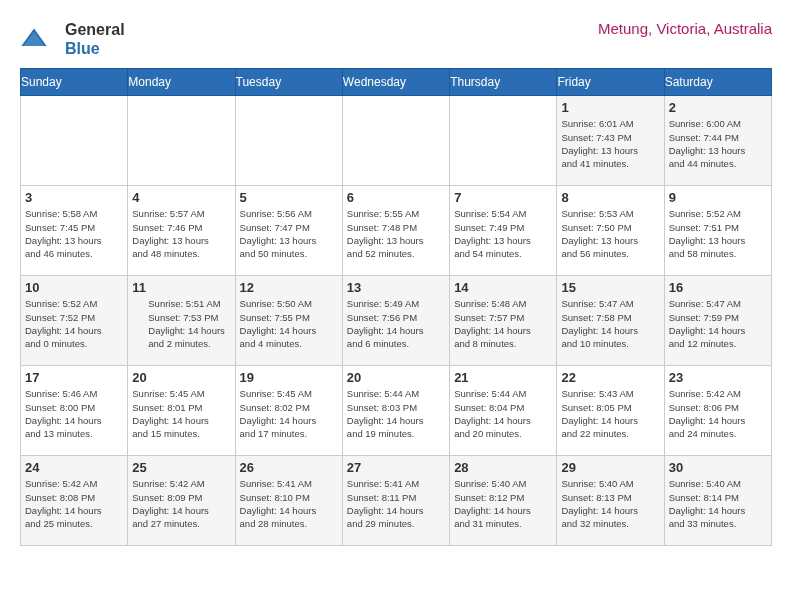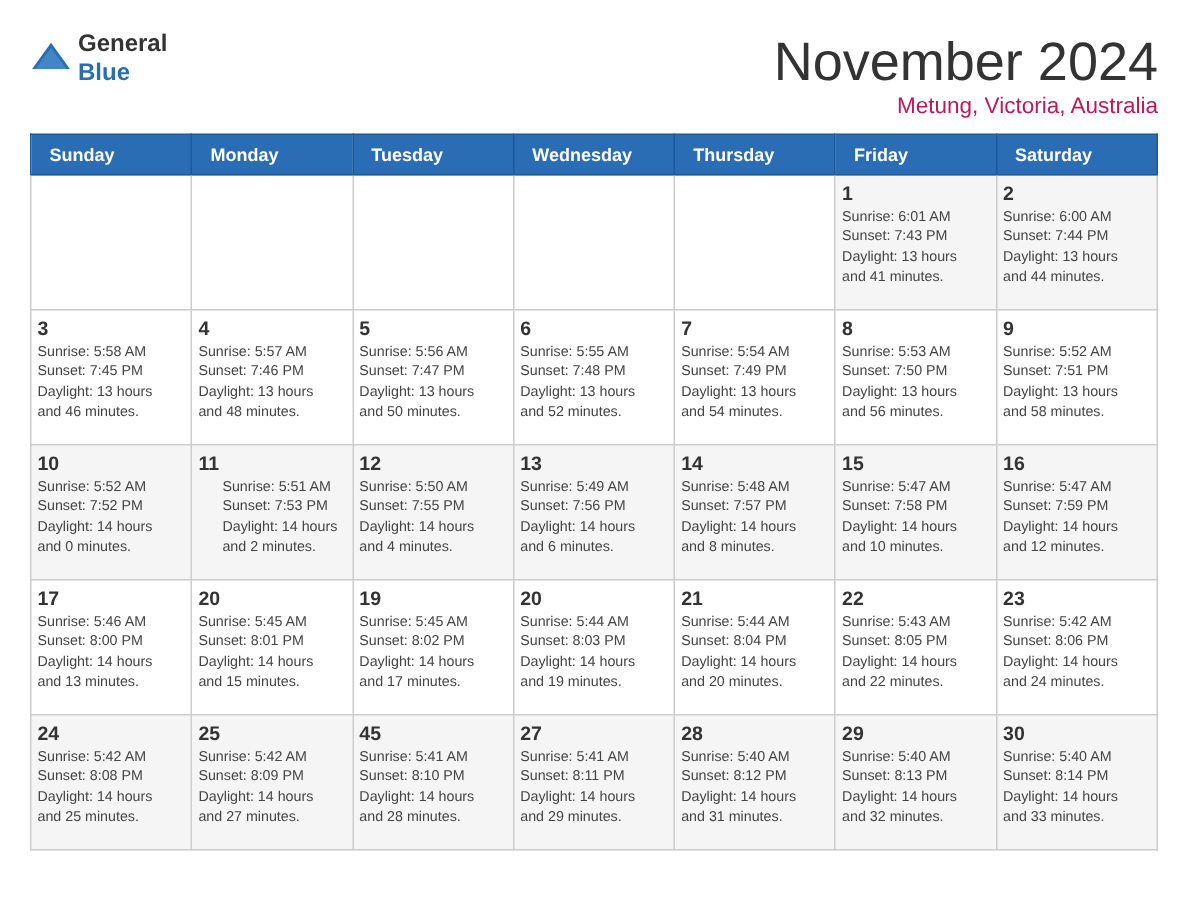--- a/index.html
+++ b/index.html
@@ -12,21 +12,21 @@
     }
     .header {
       display: flex;
       align-items: flex-start;
       justify-content: space-between;
       margin-bottom: 10px;
     }
     .logo {
       display: flex;
       align-items: center;
-      gap: 4px;
+      gap: 17px;
     }
     .logo-text {
       display: flex;
       flex-direction: column;
       line-height: 1.2;
     }
     .logo-general {
       font-size: 16px;
       font-weight: bold;
       color: #333;
@@ -54,22 +54,22 @@
     }
     table {
       width: 100%;
       border-collapse: collapse;
       table-layout: fixed;
     }
     thead tr th {
       background: #2a6db5;
       color: #fff;
       font-size: 12px;
-      font-weight: bold;
-      padding: 6px 12px;
+      font-weight: normal;
+      padding: 6px 0;
       text-align: left;
       border: 1px solid #1a5a9a;
     }
     tbody tr td {
       vertical-align: top;
       border: 1px solid #ccc;
       padding: 4px;
       font-size: 10px;
       color: #333;
       height: 90px;
@@ -101,21 +101,20 @@
     <svg class="logo-icon" viewBox="0 0 40 40">
       <polygon points="20,5 38,30 2,30" fill="#2a6db5"></polygon>
       <polygon points="20,10 35,30 5,30" fill="#5a9fd4" opacity="0.5"></polygon>
     </svg>
     <div class="logo-text">
       <span class="logo-general">General</span>
       <span class="logo-blue">Blue</span>
     </div>
   </div>
   <div class="title-block">
-    <div class="month-title">November 2024</div>
     <div class="location">Metung, Victoria, Australia</div>
   </div>
 </div>
 
 <table>
   <thead>
     <tr id="header-row">
         <th>Sunday</th>
         <th>Monday</th>
         <th>Tuesday</th>
@@ -309,21 +308,21 @@
 and 25 minutes.</div>
         </td>
         <td>
           <span class="day-num">25</span>
           <div class="day-info" style="white-space: pre-line;">Sunrise: 5:42 AM
 Sunset: 8:09 PM
 Daylight: 14 hours
 and 27 minutes.</div>
         </td>
         <td>
-          <span class="day-num">45</span>
+          <span class="day-num">26</span>
           <div class="day-info" style="white-space: pre-line;">Sunrise: 5:41 AM
 Sunset: 8:10 PM
 Daylight: 14 hours
 and 28 minutes.</div>
         </td>
         <td>
           <span class="day-num">27</span>
           <div class="day-info" style="white-space: pre-line;">Sunrise: 5:41 AM
 Sunset: 8:11 PM
 Daylight: 14 hours

